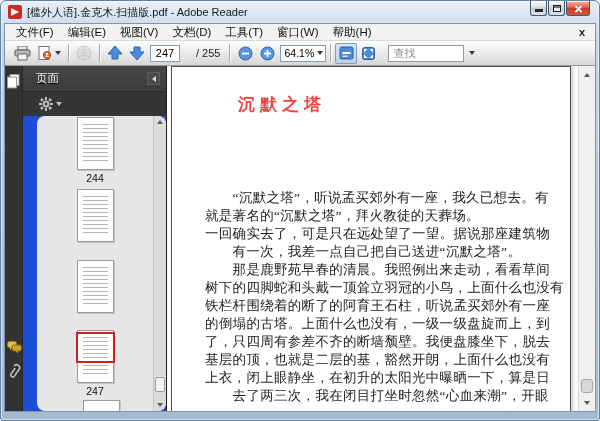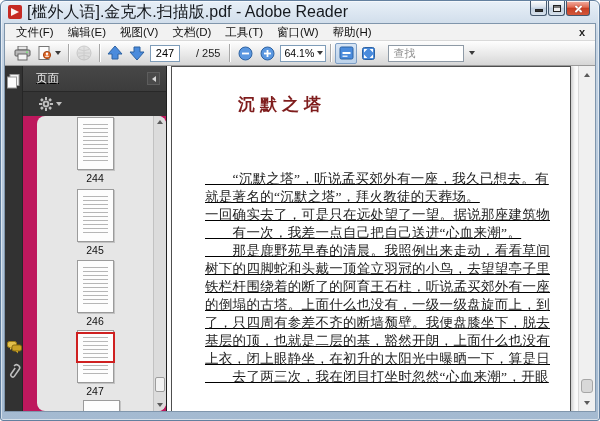--- a/index.html
+++ b/index.html
@@ -7,21 +7,21 @@
 
   .win { position:absolute; left:0; top:0; width:600px; height:421px;
          background:linear-gradient(180deg,#e8f0f8 0%,#c6d5e5 8%,#b0c4d9 60%,#a4bad1 100%);
          border:1px solid #63809f; border-radius:6px 6px 3px 3px;
          box-shadow:inset 0 0 0 1px rgba(255,255,255,.55); }
 
   
   .titlebar { position:absolute; left:0; top:0; right:0; height:22px; display:flex; align-items:center; padding-left:7px; }
   .app-icon { width:14px; height:14px; background:#c62b24; border-radius:2px; margin-right:5px; position:relative; flex:0 0 auto; }
   .app-icon::after { content:""; position:absolute; left:3px; top:3px; border-left:8px solid #fff; border-top:4px solid transparent; border-bottom:4px solid transparent; opacity:.95; }
-  .title-text { font-size:16px; color:#15191e; white-space:nowrap; }
+  .title-text { font-size:11px; color:#15191e; white-space:nowrap; }
   .win-controls { position:absolute; right:9px; top:0; display:flex; }
   .wc { height:15px; border:1px solid #45586e; border-top:none; border-radius:0 0 3px 3px; display:flex; align-items:center; justify-content:center; margin-left:1px;
         background:linear-gradient(180deg,#fdfdfd,#d6e0eb 45%,#bfcddd 50%,#d8e2ec); box-shadow:inset 0 1px 0 rgba(255,255,255,.8); }
   .wc.min,.wc.max { width:17px; }
   .wc.close { width:24px; background:linear-gradient(180deg,#f3b0a4,#e06a52 45%,#c83d23 50%,#d2573a); }
   .glyph-min { width:8px; height:3px; background:#333; border:1px solid #222; margin-top:4px; }
   .glyph-max { width:8px; height:7px; border:1px solid #222; background:#eee; box-shadow:inset 0 2px 0 #777; }
   .glyph-x { position:relative; width:9px; height:9px; }
   .glyph-x::before,.glyph-x::after { content:""; position:absolute; left:0; top:4px; width:9px; height:2px; background:#fff; border-radius:1px; box-shadow:0 0 1px #7e1a08; }
   .glyph-x::before { transform:rotate(45deg); }
@@ -51,21 +51,21 @@
   .find-caret { display:flex; align-items:center; justify-content:center; width:13px; height:17px; }
 
   
   .main { flex:1; display:flex; min-height:0; }
 
   .rail { width:18px; background:#323232; border-right:1px solid #262626; display:flex; flex-direction:column; align-items:center; position:relative; }
   .rail-btn { width:18px; height:24px; display:flex; align-items:center; justify-content:center; }
   .rail-btn.top { margin-top:3px; }
   .rail-bottom { position:absolute; bottom:28px; left:0; display:flex; flex-direction:column; align-items:center; }
 
-  .panel { width:144px; background:#be185d; position:relative; border-right:1px solid #1f1f1f;text-decoration:underline; }
+  .panel { width:144px; background:#1d4ed8; position:relative; border-right:1px solid #1f1f1f;text-decoration:underline; }
   .panel-header { height:26px; background:linear-gradient(180deg,#474747,#3c3c3c); border-bottom:1px solid #282828; display:flex; align-items:center; padding:0 6px 0 13px; }
   .panel-title { color:#e6e6e6; font-size:11.5px; flex:1; }
   .collapse-btn { width:13px; height:13px; background:#4a4a4a; border:1px solid #5d5d5d; display:flex; align-items:center; justify-content:center; }
   .tri-left { width:0; height:0; border-top:3px solid transparent; border-bottom:3px solid transparent; border-right:4px solid #d8d8d8; }
   .panel-options { height:24px; background:#353535; display:flex; align-items:center; padding-left:16px; }
   .gear { display:flex; align-items:center; }
   .caret-light { width:0; height:0; border-left:3px solid transparent; border-right:3px solid transparent; border-top:4px solid #c0c0c0; margin-left:3px; }
 
   .thumbs { position:absolute; left:14px; right:0; top:50px; bottom:0; background:#e6e6e6; overflow:hidden;border-radius:8px; }
   .thumb-group { position:absolute; left:0; right:13px; text-align:center; }
@@ -80,22 +80,22 @@
   .side-scroll { position:absolute; right:0; top:0; bottom:0; width:13px; background:#dcdcdc; border-left:1px solid #c2c2c2; }
   .ss-up,.ss-down { position:absolute; left:0; right:0; height:12px; display:flex; align-items:center; justify-content:center; }
   .ss-up{top:0;} .ss-down{bottom:0;}
   .ss-thumb { position:absolute; left:1px; right:1px; top:261px; height:15px; background:#f2f2f2; border:1px solid #9d9d9d; border-radius:2px; }
   .tri-up-s { width:0; height:0; border-left:3px solid transparent; border-right:3px solid transparent; border-bottom:4px solid #5a5a5a; }
   .tri-down-s { width:0; height:0; border-left:3px solid transparent; border-right:3px solid transparent; border-top:4px solid #5a5a5a; }
 
   
   .docpane { flex:1; position:relative; background:#fbfbfb; overflow:hidden; }
   .page { position:absolute; left:4px; top:0; width:400px; bottom:-6px; background:#fff; border:1px solid #4e4e4e; border-bottom:none; box-shadow:2px 0 3px rgba(0,0,0,.18); }
-  .doc-title { position:absolute; left:66px; top:26px; font-family:"Liberation Serif",serif; font-weight:bold; font-size:17px; letter-spacing:5px; color:#7f1d1d; }
-  .doc-body { position:absolute; left:33px; top:103px; right:8px;text-decoration:underline; }
+  .doc-title { position:absolute; left:66px; top:26px; font-family:"Liberation Serif",serif; font-weight:bold; font-size:17px; letter-spacing:5px; color:#ef4444; }
+  .doc-body { position:absolute; left:33px; top:122px; right:8px; }
   .dline { font-family:"Liberation Serif",serif; font-size:13.5px; color:#1c1c1c; height:18px; line-height:18px; white-space:nowrap; letter-spacing:0.3px; }
 
   .doc-scroll { position:absolute; right:0; top:0; bottom:0; width:17px; background:#f0f0f0; border-left:1px solid #d8d8d8; }
   .ds-up,.ds-down { position:absolute; left:0; right:0; height:15px; display:flex; align-items:center; justify-content:center; }
   .ds-up{top:1px;} .ds-down{bottom:1px;}
   .ds-thumb { position:absolute; left:2px; right:2px; bottom:18px; height:14px; background:#d8d8d8; border:1px solid #a6a6a6; border-radius:3px; }
 </style>
 </head>
 <body>
 
@@ -265,27 +265,25 @@
           <div class="thumb-group tg1">
             <div class="thumb">
                 <div class="thumb-text"></div>
               </div>
             <div class="thumb-label">244</div>
           </div>
           <div class="thumb-group tg2">
             <div class="thumb">
                 <div class="thumb-text"></div>
               </div>
-            <div class="thumb-label">245</div>
           </div>
           <div class="thumb-group tg3">
             <div class="thumb">
                 <div class="thumb-text"></div>
               </div>
-            <div class="thumb-label">246</div>
           </div>
           <div class="thumb-group tg4">
             <div class="thumb">
               <div class="thumb-text"></div>
               <div class="view-box"></div>
             </div>
             <div class="thumb-label">247</div>
           </div>
           <div class="thumb partial"></div>
 
@@ -301,23 +299,23 @@
         </div>
       </div>
 
       <div class="docpane">
         <div class="page">
           <div class="doc-title">沉默之塔</div>
           <div class="doc-body">
             <div class="dline">　　“沉默之塔”，听说孟买郊外有一座，我久已想去。有</div>
             <div class="dline">就是著名的“沉默之塔”，拜火教徒的天葬场。</div>
             <div class="dline">一回确实去了，可是只在远处望了一望。据说那座建筑物</div>
-            <div class="dline">　　有一次，我差一点自己把自己送进“心血来潮”。</div>
+            <div class="dline">　　有一次，我差一点自己把自己送进“沉默之塔”。</div>
             <div class="dline">　　那是鹿野苑早春的清晨。我照例出来走动，看看草间</div>
-            <div class="dline">树下的四脚蛇和头戴一顶耸立羽冠的小鸟，去望望亭子里</div>
+            <div class="dline">树下的四脚蛇和头戴一顶耸立羽冠的小鸟，上面什么也没有</div>
             <div class="dline">铁栏杆围绕着的断了的阿育王石柱，听说孟买郊外有一座</div>
             <div class="dline">的倒塌的古塔。上面什么也没有，一级一级盘旋而上，到</div>
             <div class="dline">了，只四周有参差不齐的断墙颓壁。我便盘膝坐下，脱去</div>
             <div class="dline">基层的顶，也就是二层的基，豁然开朗，上面什么也没有</div>
             <div class="dline">上衣，闭上眼静坐，在初升的太阳光中曝晒一下，算是日</div>
             <div class="dline">　　去了两三次，我在闭目打坐时忽然“心血来潮”，开眼</div>
           </div>
         </div>
         <div class="doc-scroll">
           <div class="ds-up">

